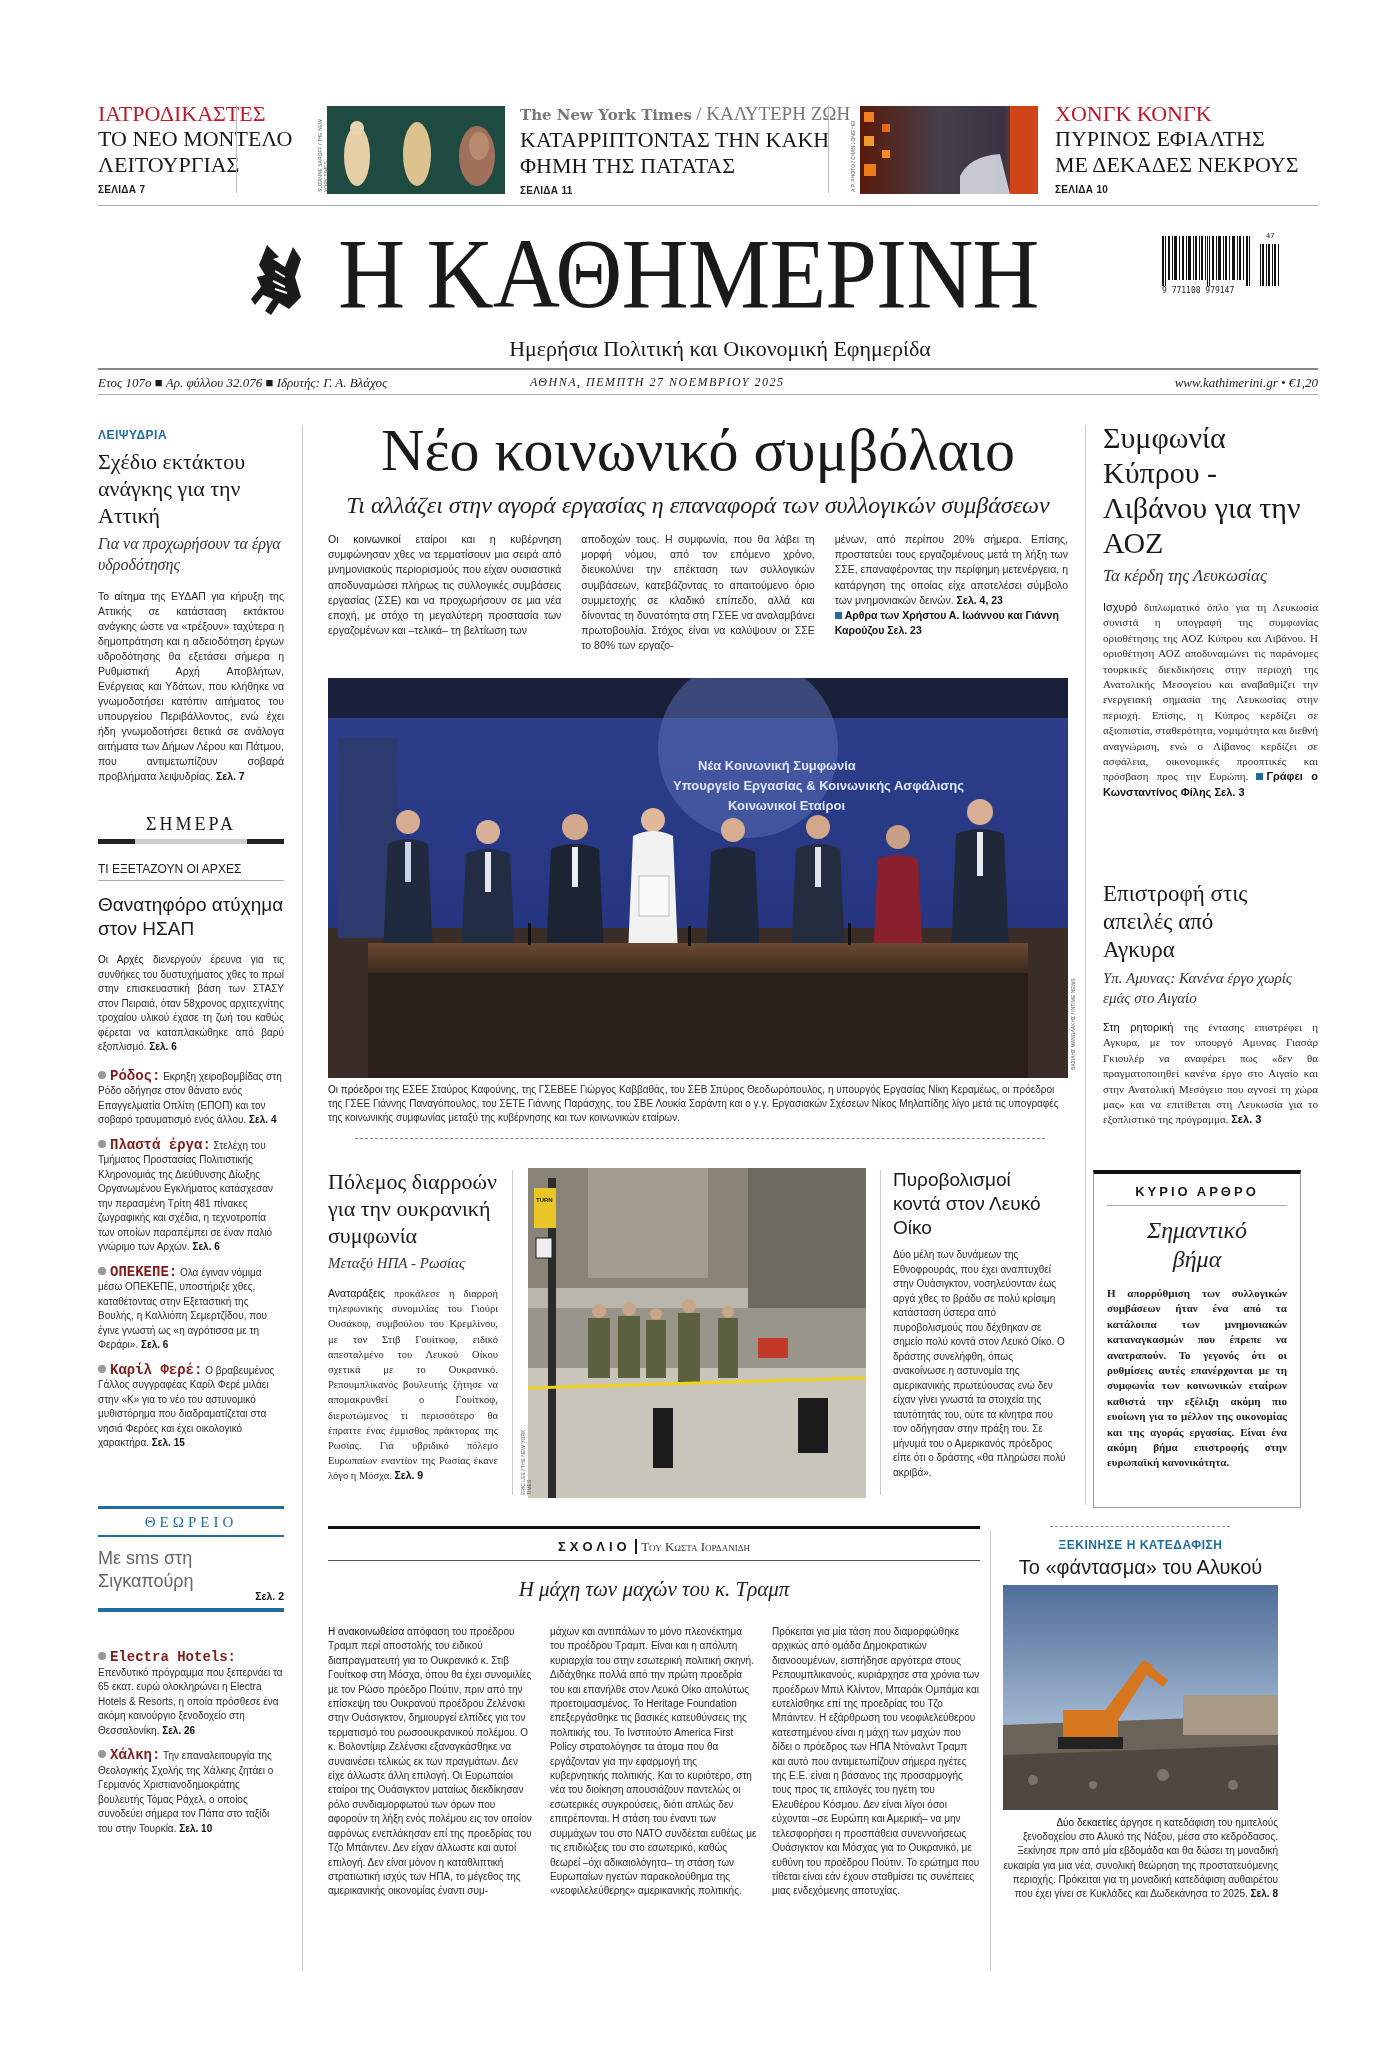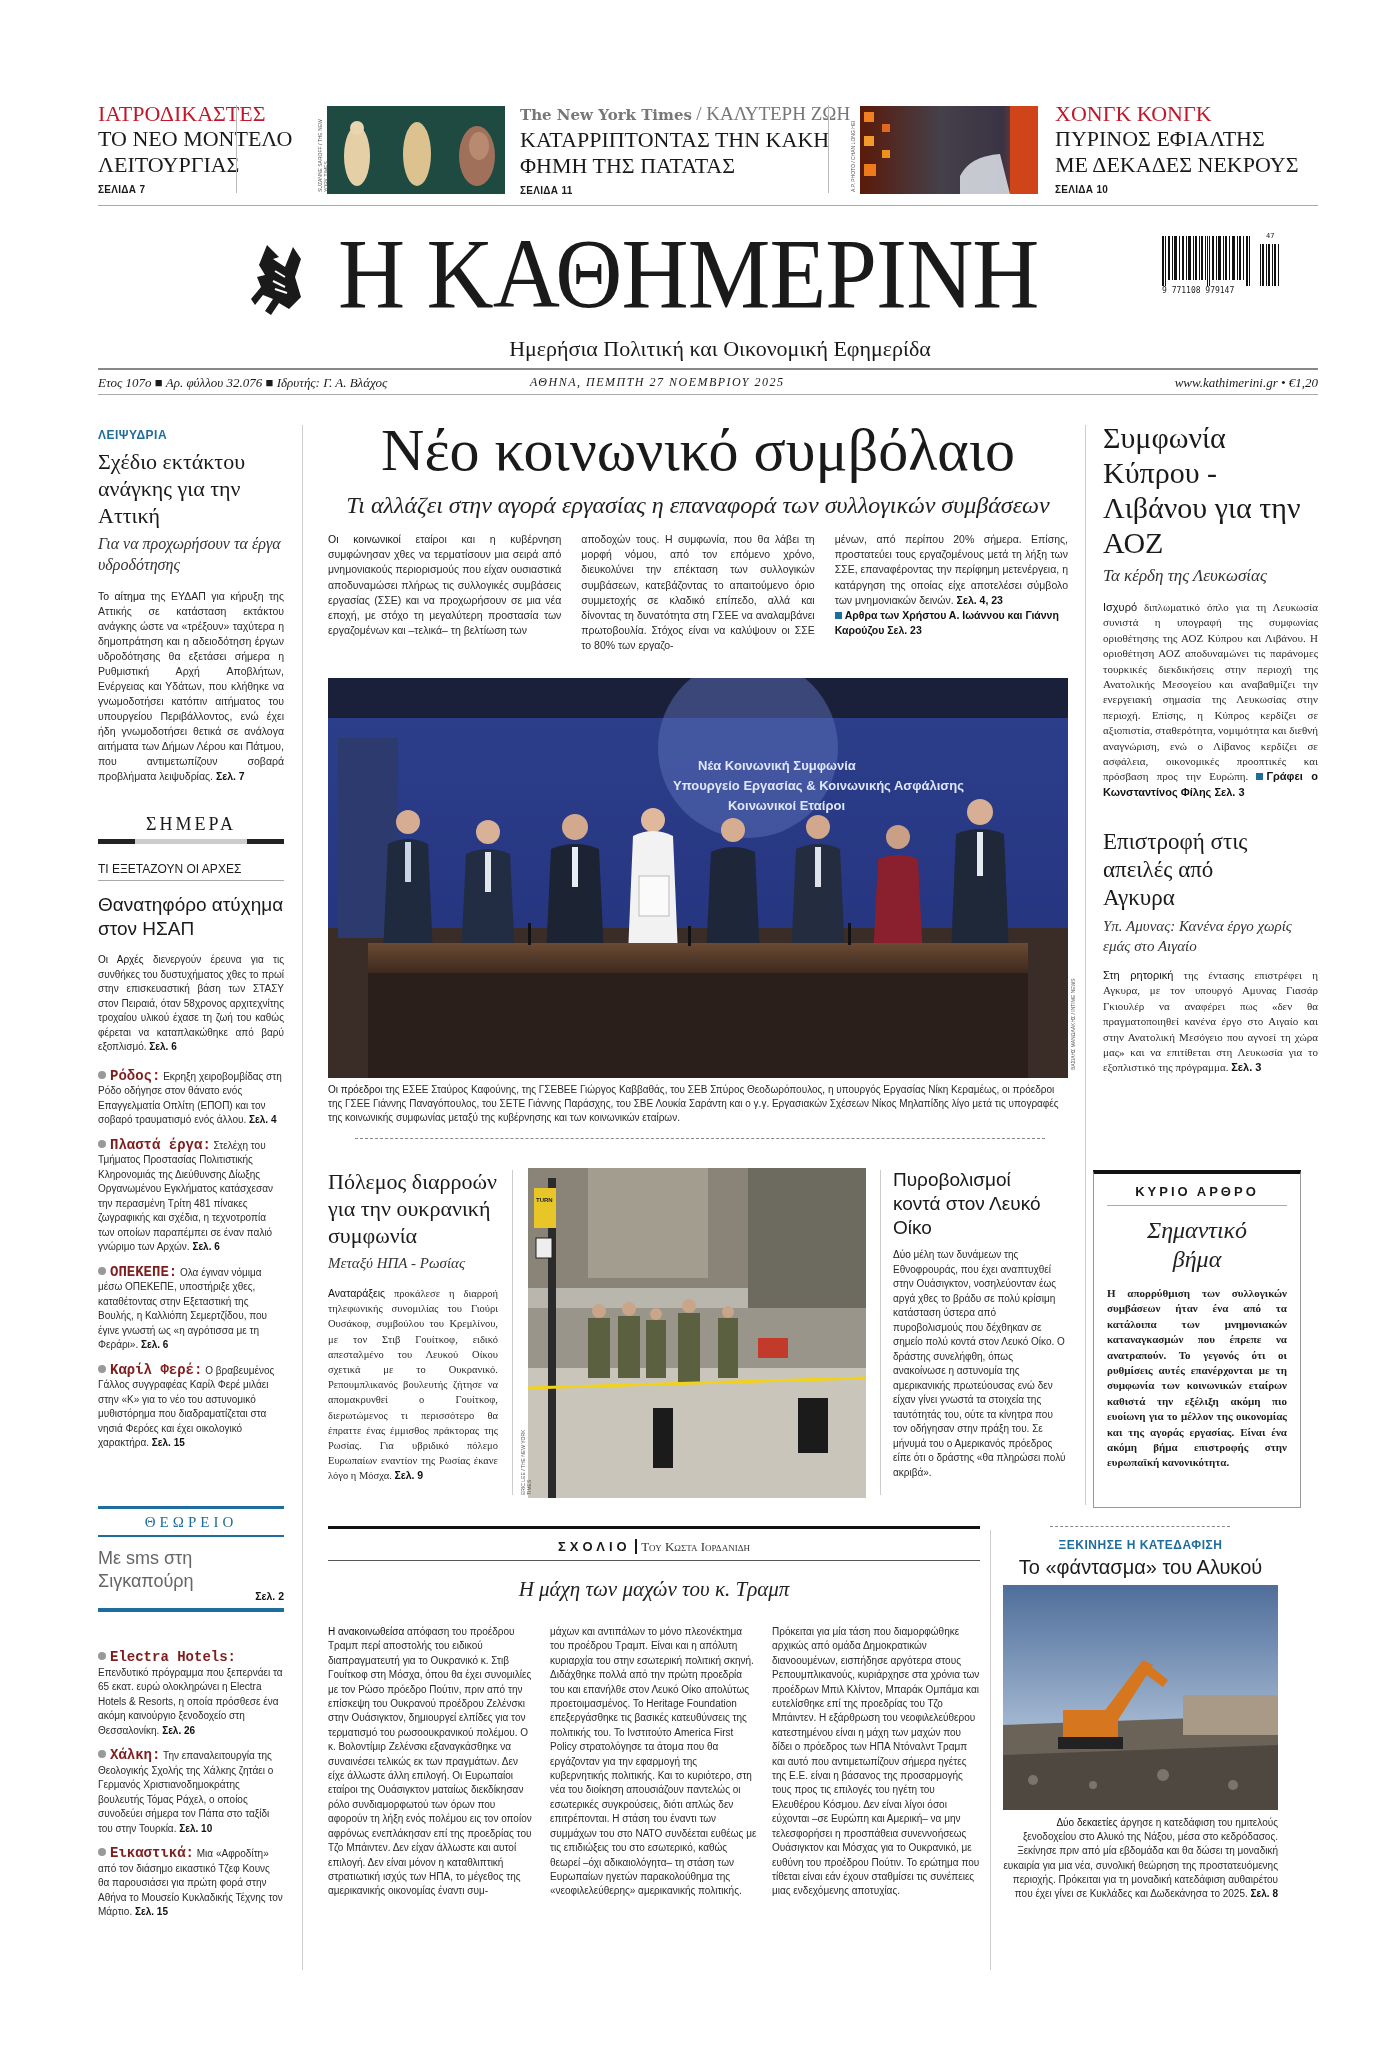--- a/index.html
+++ b/index.html
@@ -208,21 +208,20 @@
     <span class="serif" style="font-size:15px;font-weight:normal;letter-spacing:4px;color:#1f6d9c">ΘΕΩΡΕΙΟ</span>
   </div>
   <div class="h-sans" style="font-size:18px;line-height:23px;margin-top:10px;color:#666;width:160px">Με sms στη Σιγκαπούρη</div>
   <div class="body" style="text-align:right;font-weight:bold;color:#111;margin-top:-4px">Σελ. 2</div>
   <div style="height:4px;background:#1f6d9c;margin-top:4px"></div>
 </div>
 
 <div class="abs" style="left:98px;top:1650px;width:186px">
   <p class="body bullet-item" style="font-size:10px;line-height:14.5px;text-align:left"><span class="bullet-dot"></span><span class="bullet-label">Electra Hotels:</span><span> Επενδυτικό πρόγραμμα που ξεπερνάει τα 65 εκατ. ευρώ ολοκληρώνει η Electra Hotels &amp; Resorts, η οποία πρόσθεσε ένα ακόμη καινούργιο ξενοδοχείο στη Θεσσαλονίκη.</span> <span class="pg">Σελ. 26</span></p>
   <p class="body bullet-item" style="font-size:10px;line-height:14.5px;text-align:left"><span class="bullet-dot"></span><span class="bullet-label">Χάλκη:</span><span> Την επαναλειτουργία της Θεολογικής Σχολής της Χάλκης ζητάει ο Γερμανός Χριστιανοδημοκράτης βουλευτής Τόμας Ράχελ, ο οποίος συνοδεύει σήμερα τον Πάπα στο ταξίδι του στην Τουρκία.</span> <span class="pg">Σελ. 10</span></p>
-  <p class="body bullet-item" style="font-size:10px;line-height:14.5px;text-align:left"><span class="bullet-dot"></span><span class="bullet-label">Εικαστικά:</span><span> Μια «Αφροδίτη» από τον διάσημο εικαστικό Τζεφ Κουνς θα παρουσιάσει για πρώτη φορά στην Αθήνα το Μουσείο Κυκλαδικής Τέχνης τον Μάρτιο.</span> <span class="pg">Σελ. 15</span></p>
 </div>
 
 <div class="vsep" style="left:302px;top:425px;height:1545px;background:#ccc"></div>
 
 <div class="abs h-serif" style="left:328px;top:415px;width:740px;font-size:60px;line-height:70px;text-align:center">Νέο κοινωνικό συμβόλαιο</div>
 <div class="abs deck" style="left:328px;top:492px;width:740px;font-size:24px;text-align:center;color:#222">Τι αλλάζει στην αγορά εργασίας η επαναφορά των συλλογικών συμβάσεων</div>
 
 <div class="abs" style="left:328px;top:532px;width:740px;display:flex;gap:20px">
   <p class="body" style="flex:1;font-size:10.5px;line-height:15.2px"><span class="lead">Οι κοινωνικοί</span><span> εταίροι και η κυβέρνηση συμφώνησαν χθες να τερματίσουν μια σειρά από μνημονιακούς περιορισμούς που είχαν ουσιαστικά αποδυναμώσει πλήρως τις συλλογικές συμβάσεις εργασίας (ΣΣΕ) και να προχωρήσουν σε μια νέα εποχή, με στόχο τη μεγαλύτερη προστασία των εργαζομένων και –τελικά– τη βελτίωση των</span></p>
   <p class="body" style="flex:1;font-size:10.5px;line-height:15.2px"><span>αποδοχών τους. Η συμφωνία, που θα λάβει τη μορφή νόμου, από τον επόμενο χρόνο, διευκολύνει την επέκταση των συλλογικών συμβάσεων, κατεβάζοντας το απαιτούμενο όριο συμμετοχής σε κλαδικό επίπεδο, αλλά και δίνοντας τη δυνατότητα στη ΓΣΕΕ να αναλαμβάνει πρωτοβουλία. Στόχος είναι να καλύψουν οι ΣΣΕ το 80% των εργαζο-</span></p>
@@ -319,21 +318,21 @@
 
 <div class="abs" style="left:1103px;top:420px;width:215px">
   <div class="h-serif" style="font-size:30px;line-height:35px;width:200px">Συμφωνία Κύπρου - Λιβάνου για την ΑΟΖ</div>
   <div class="deck" style="font-size:17px;margin-top:6px">Τα κέρδη της Λευκωσίας</div>
   <p class="body-serif" style="margin-top:14px;font-size:11px;line-height:15.4px">
     <span class="lead" style="font-family:'Liberation Sans',sans-serif">Ισχυρό</span><span> διπλωματικό όπλο για τη Λευκωσία συνιστά η υπογραφή της συμφωνίας οριοθέτησης της ΑΟΖ Κύπρου και Λιβάνου. Η οριοθέτηση ΑΟΖ αποδυναμώνει τις παράνομες τουρκικές διεκδικήσεις στην περιοχή της Ανατολικής Μεσογείου και αναβαθμίζει την ενεργειακή σημασία της Λευκωσίας στην περιοχή. Επίσης, η Κύπρος κερδίζει σε αξιοπιστία, σταθερότητα, νομιμότητα και διεθνή αναγνώριση, ενώ ο Λίβανος κερδίζει σε ασφάλεια, οικονομικές προοπτικές και πρόσβαση προς την Ευρώπη.</span>
     <span style="font-family:'Liberation Sans',sans-serif;font-weight:bold;color:#111"><span class="sq"></span><span>Γράφει ο Κωνσταντίνος Φίλης Σελ. 3</span></span>
   </p>
 </div>
 
-<div class="abs" style="left:1103px;top:828px;width:215px">
+<div class="abs" style="left:1103px;top:880px;width:215px">
   <div class="h-serif" style="font-size:23px;line-height:28px;width:170px">Επιστροφή στις απειλές από Αγκυρα</div>
   <div class="deck" style="font-size:15px;line-height:20px;margin-top:4px">Υπ. Αμυνας: Κανένα έργο χωρίς εμάς στο Αιγαίο</div>
   <p class="body-serif" style="margin-top:12px;font-size:11px;line-height:15.4px">
     <span class="lead" style="font-family:'Liberation Sans',sans-serif">Στη ρητορική</span><span> της έντασης επιστρέφει η Αγκυρα, με τον υπουργό Αμυνας Γιασάρ Γκιουλέρ να αναφέρει πως «δεν θα πραγματοποιηθεί κανένα έργο στο Αιγαίο και στην Ανατολική Μεσόγειο που αγνοεί τη χώρα μας» και να επιτίθεται στη Λευκωσία για το εξοπλιστικό της πρόγραμμα.</span>
     <span class="pg" style="font-family:'Liberation Sans',sans-serif">Σελ. 3</span>
   </p>
 </div>
 
 <div class="abs" style="left:1093px;top:1170px;width:208px;height:338px;border:1px solid #999;border-top:4px solid #111;padding:10px 13px">
   <div class="sans" style="font-size:13px;font-weight:bold;letter-spacing:3px;text-align:center;padding-bottom:6px;border-bottom:1px solid #aaa">ΚΥΡΙΟ ΑΡΘΡΟ</div>

